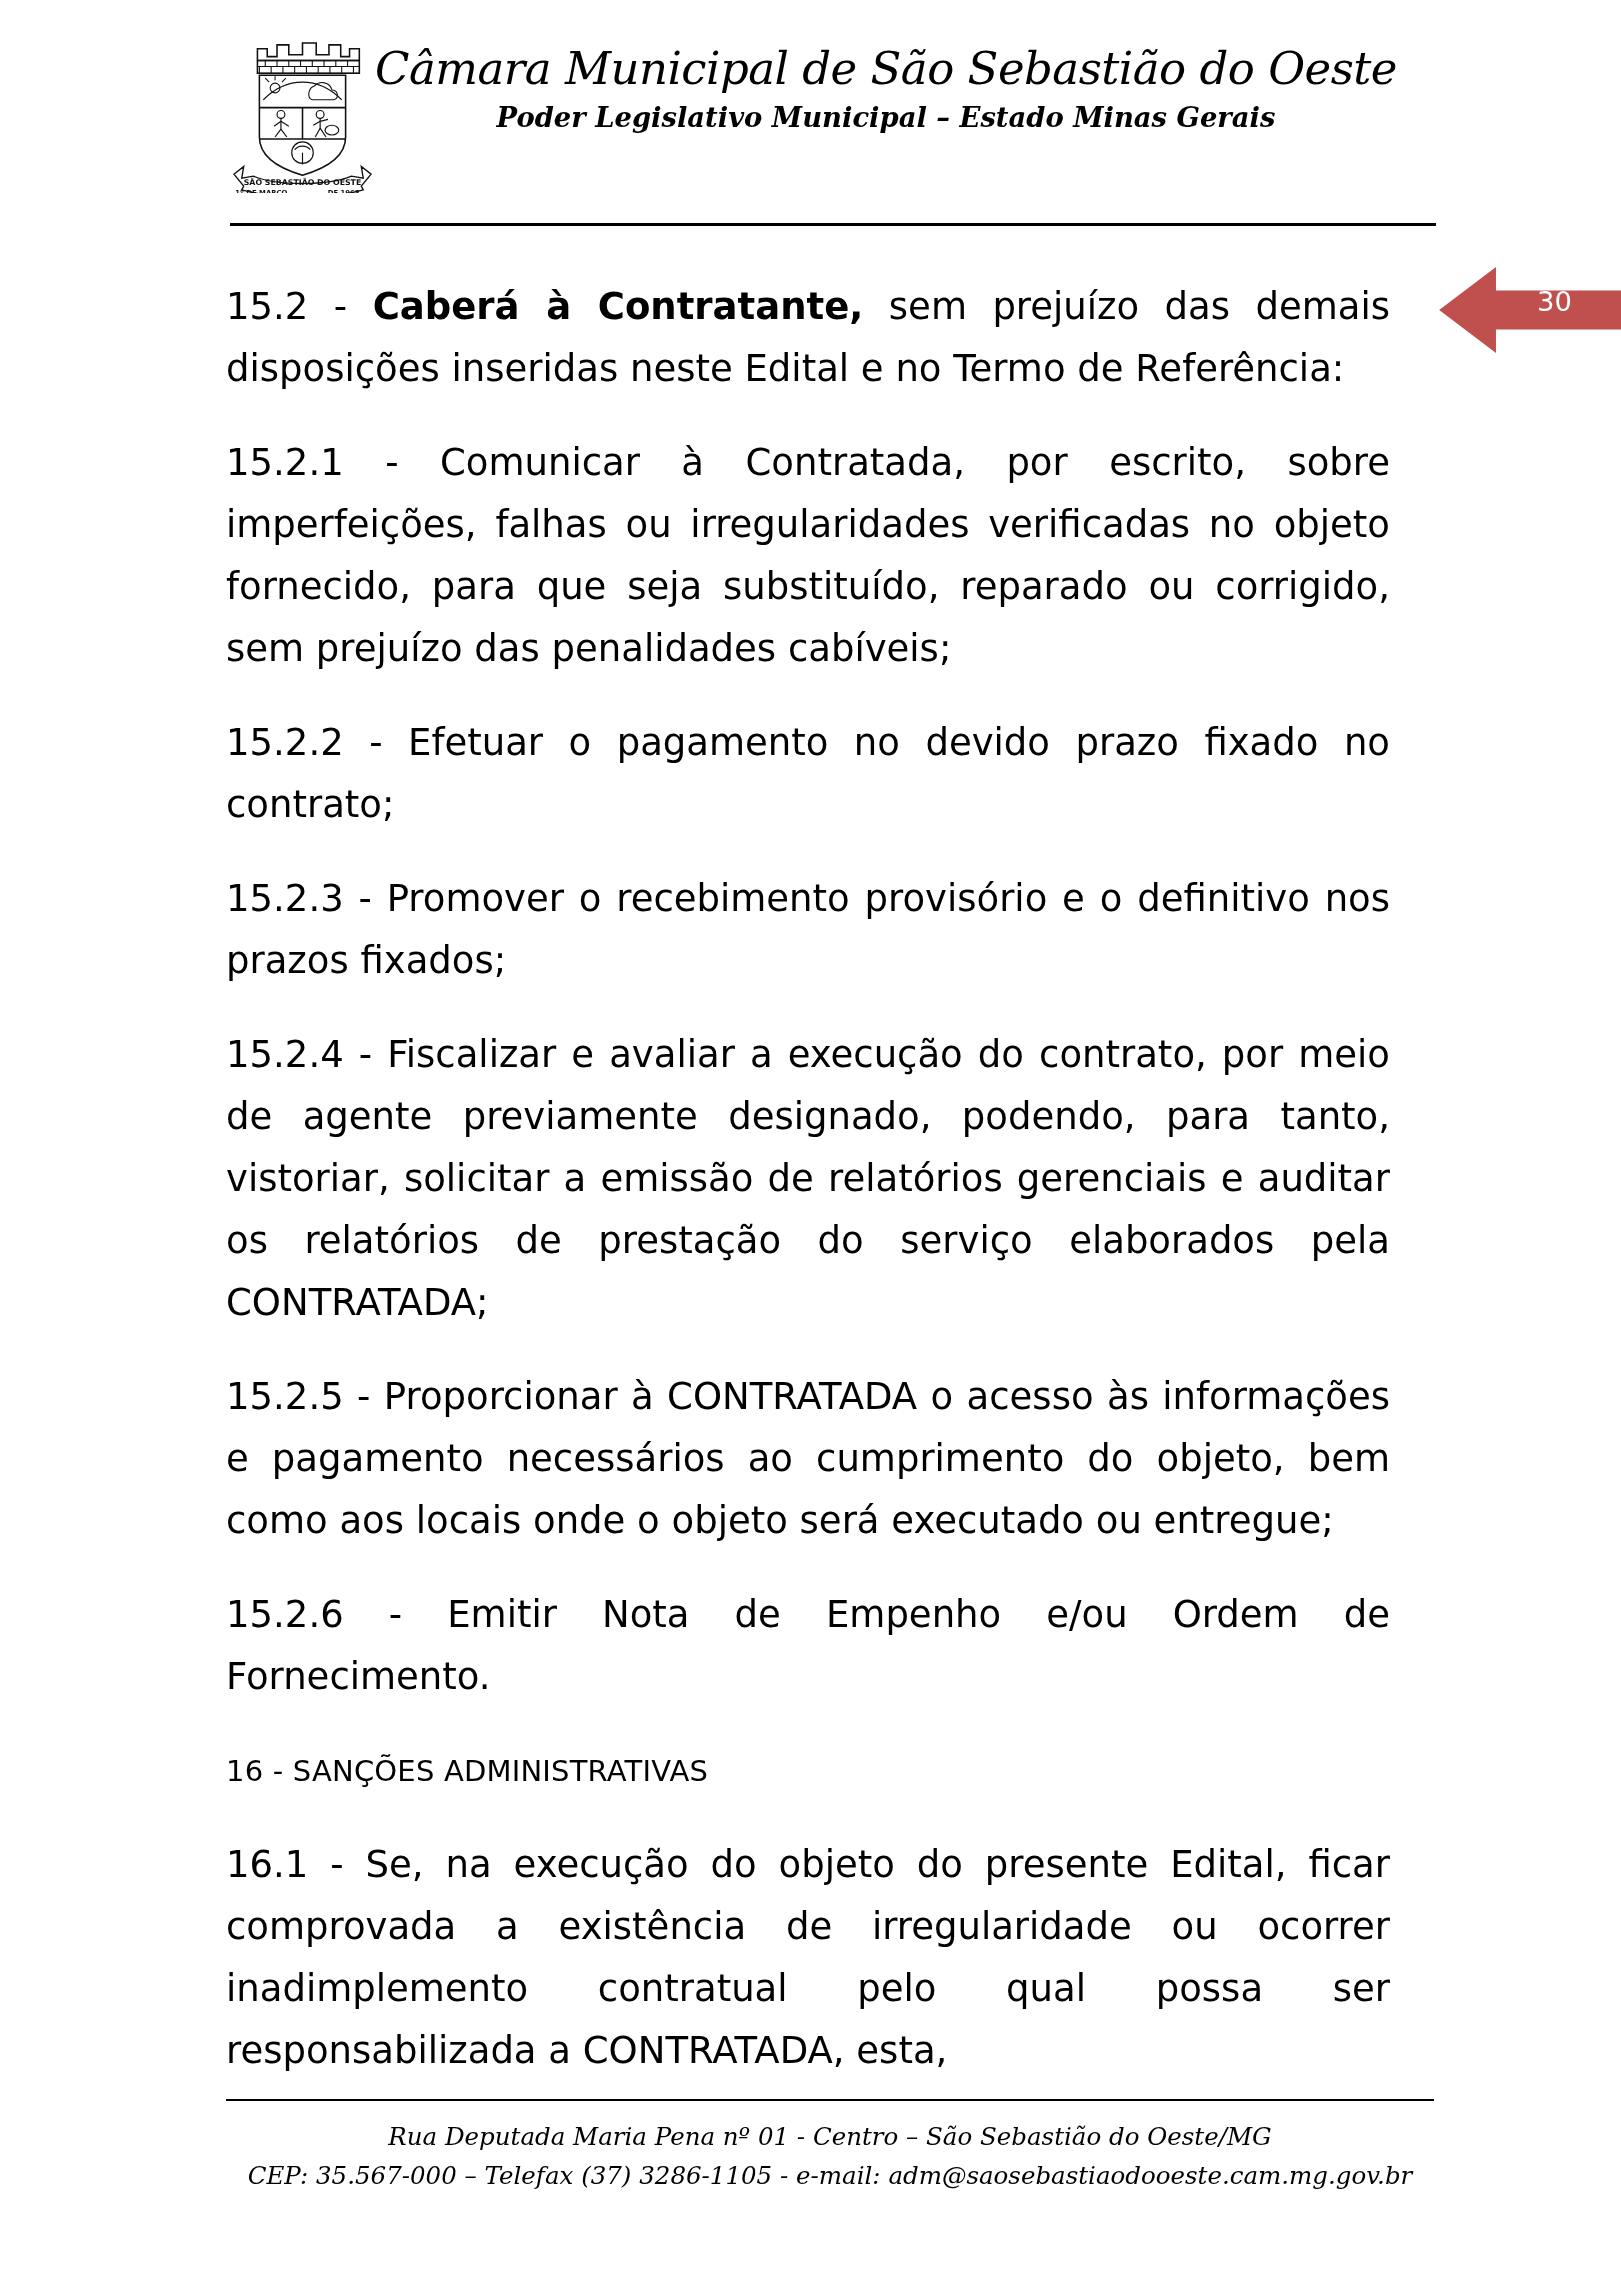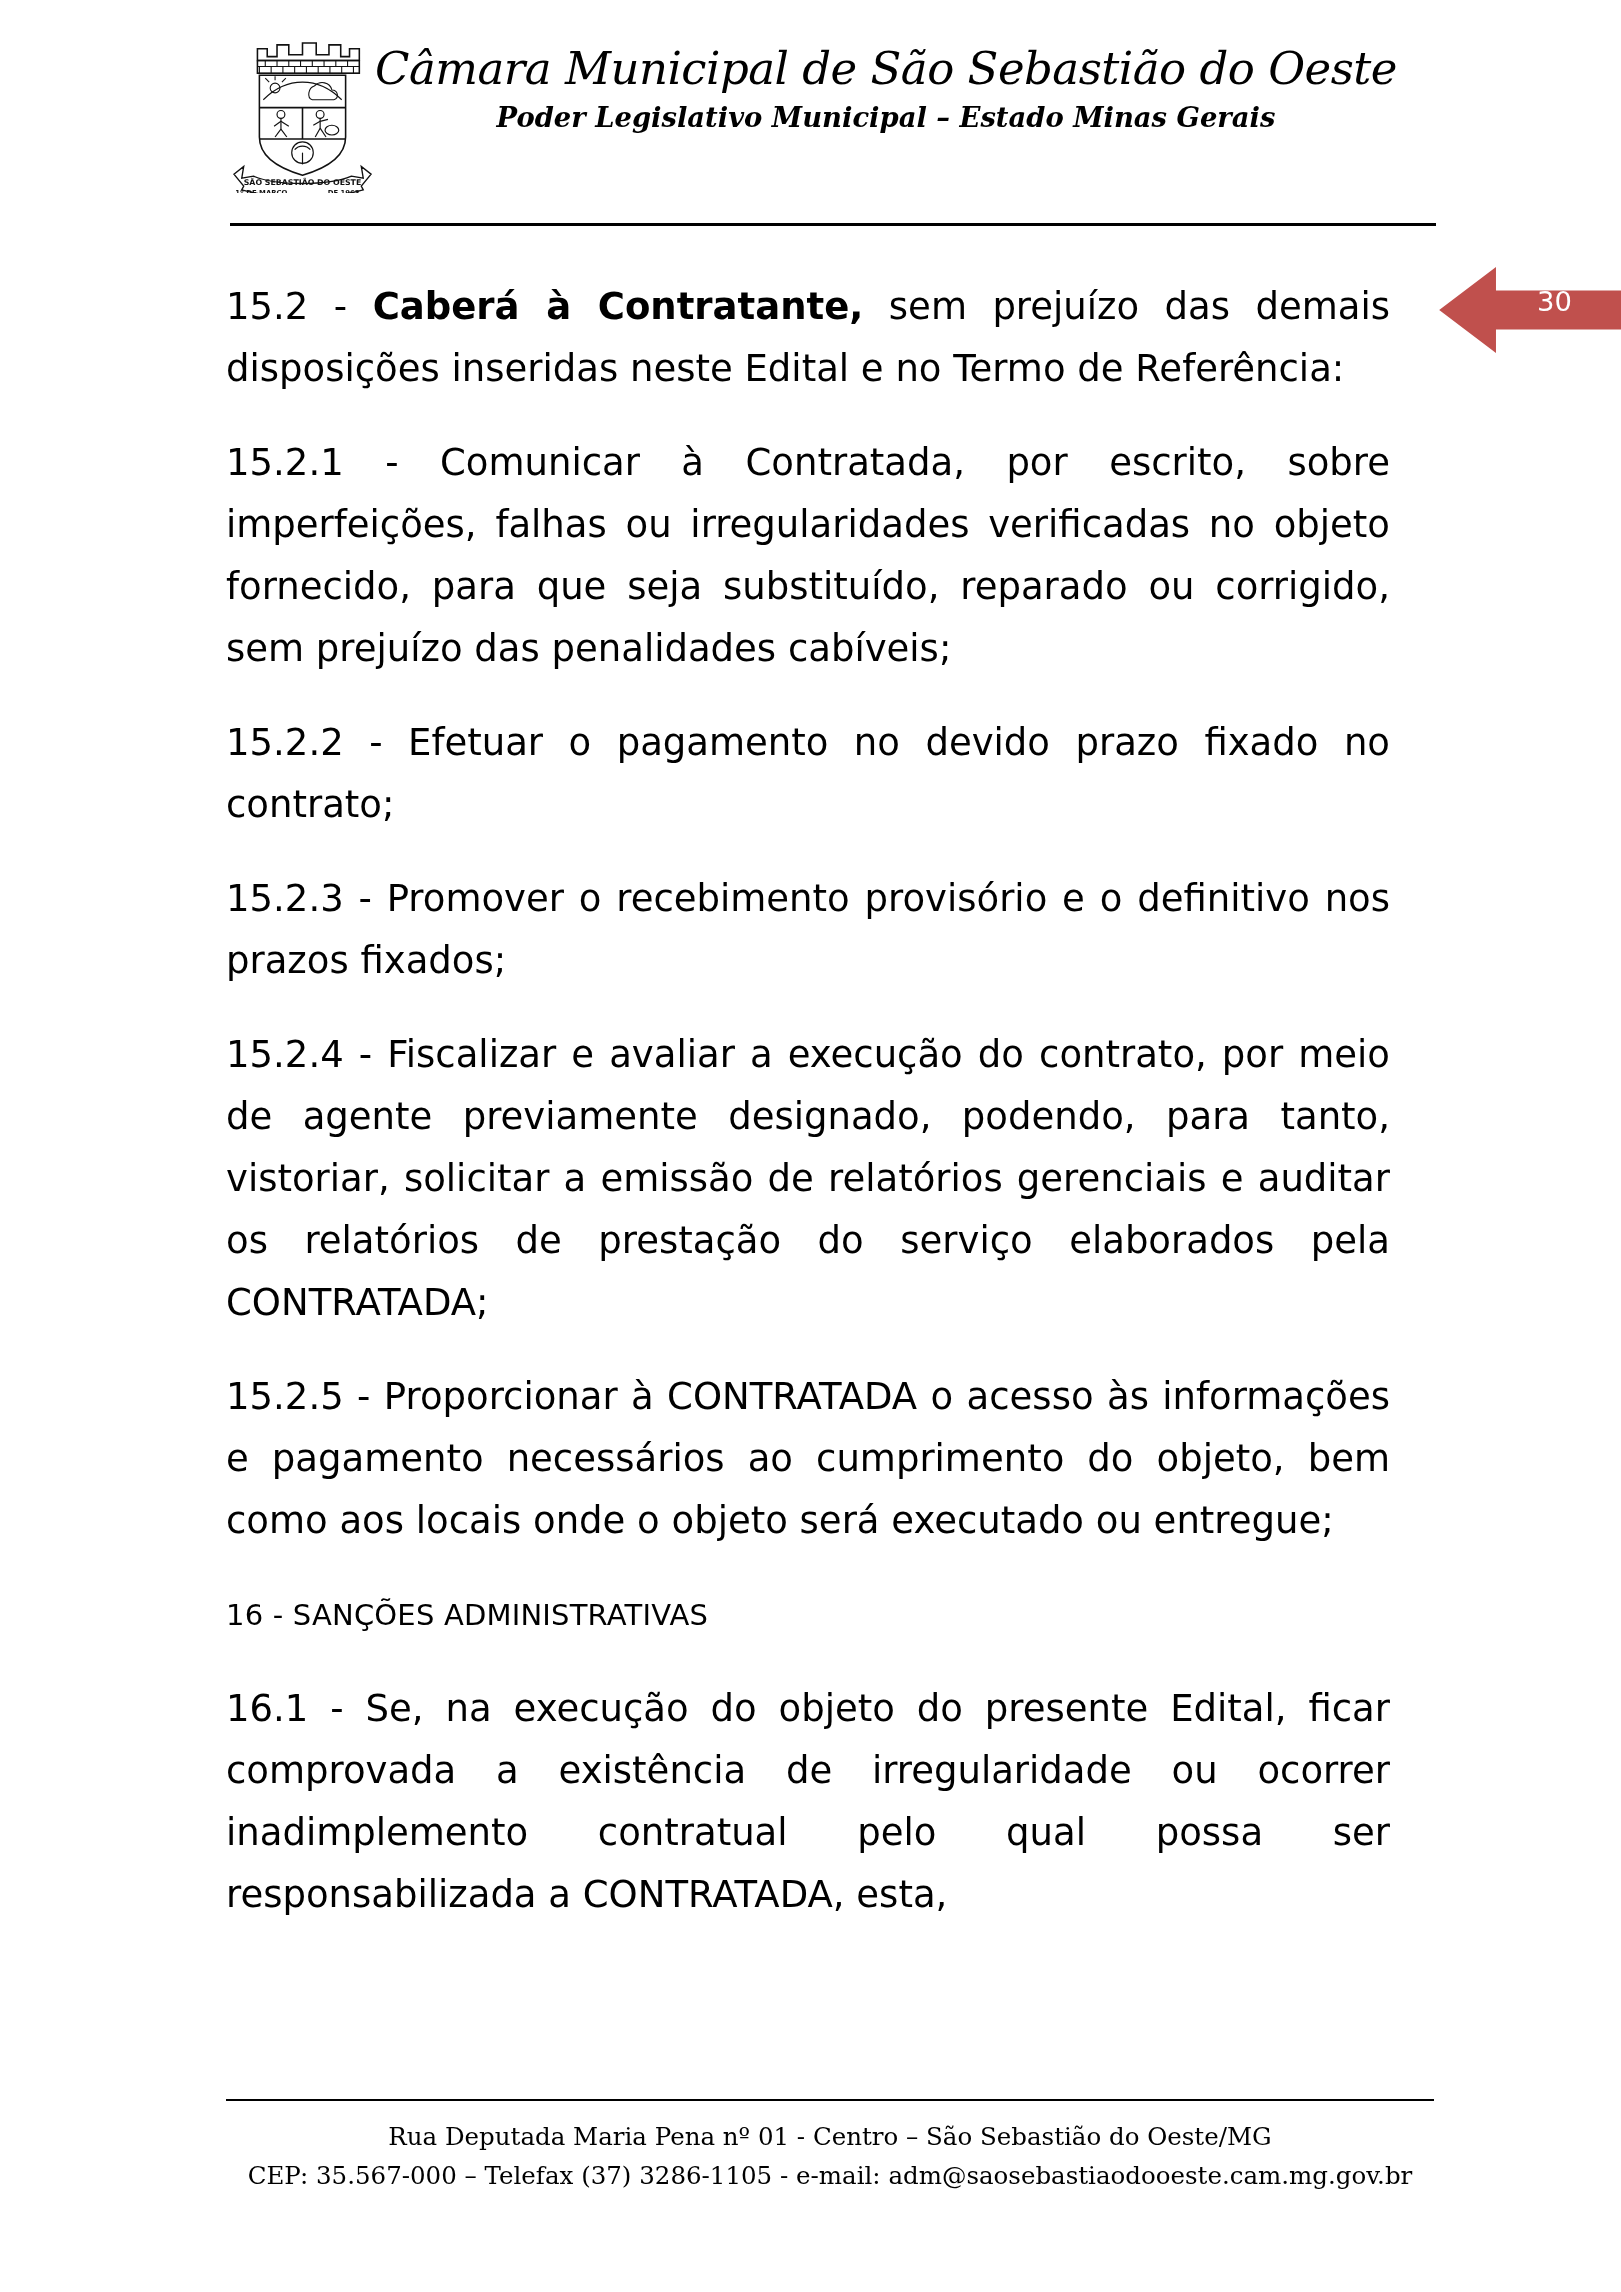--- a/index.html
+++ b/index.html
@@ -155,20 +155,21 @@
   }
   .footer-rule {
     width: 1208px;
     height: 2px;
     background: #000000;
   }
   .footer-text {
     margin-top: 15.7px;
     text-align: center;
     font-family: "DejaVu Serif", serif;
+    font-style: italic;
     font-size: 24.5px;
     line-height: 39px;
     color: #000;
     white-space: nowrap;
   }
 </style>
 </head>
 <body>
 
 <div class="page">
@@ -280,20 +281,21 @@
     <p class="para last-line-natural">15.2.1 - Comunicar à Contratada, por escrito, sobre imperfeições, falhas ou irregularidades verificadas no objeto fornecido, para que seja substituído, reparado ou corrigido, sem prejuízo das penalidades cabíveis;</p>
 
     <p class="para last-line-natural">15.2.2 - Efetuar o pagamento no devido prazo fixado no contrato;</p>
 
     <p class="para last-line-natural">15.2.3 - Promover o recebimento provisório e o definitivo nos prazos fixados;</p>
 
     <p class="para last-line-natural">15.2.4 - Fiscalizar e avaliar a execução do contrato, por meio de agente previamente designado, podendo, para tanto, vistoriar, solicitar a emissão de relatórios gerenciais e auditar os relatórios de prestação do serviço elaborados pela CONTRATADA;</p>
 
     <p class="para last-line-natural">15.2.5 - Proporcionar à CONTRATADA o acesso às informações e pagamento necessários ao cumprimento do objeto, bem como aos locais onde o objeto será executado ou entregue;</p>
 
+    <p class="para last-line-natural">15.2.6 - Emitir Nota de Empenho e/ou Ordem de Fornecimento.</p>
 
     <p class="heading">16 - SANÇÕES ADMINISTRATIVAS</p>
 
     <p class="para last-line-natural">16.1 - Se, na execução do objeto do presente Edital, ficar comprovada a existência de irregularidade ou ocorrer inadimplemento contratual pelo qual possa ser responsabilizada a CONTRATADA, esta,</p>
 
   </div>
 
   <div class="footer">
     <div class="footer-rule"></div>
     <div class="footer-text">Rua Deputada Maria Pena nº 01 - Centro – São Sebastião do Oeste/MG</div>

